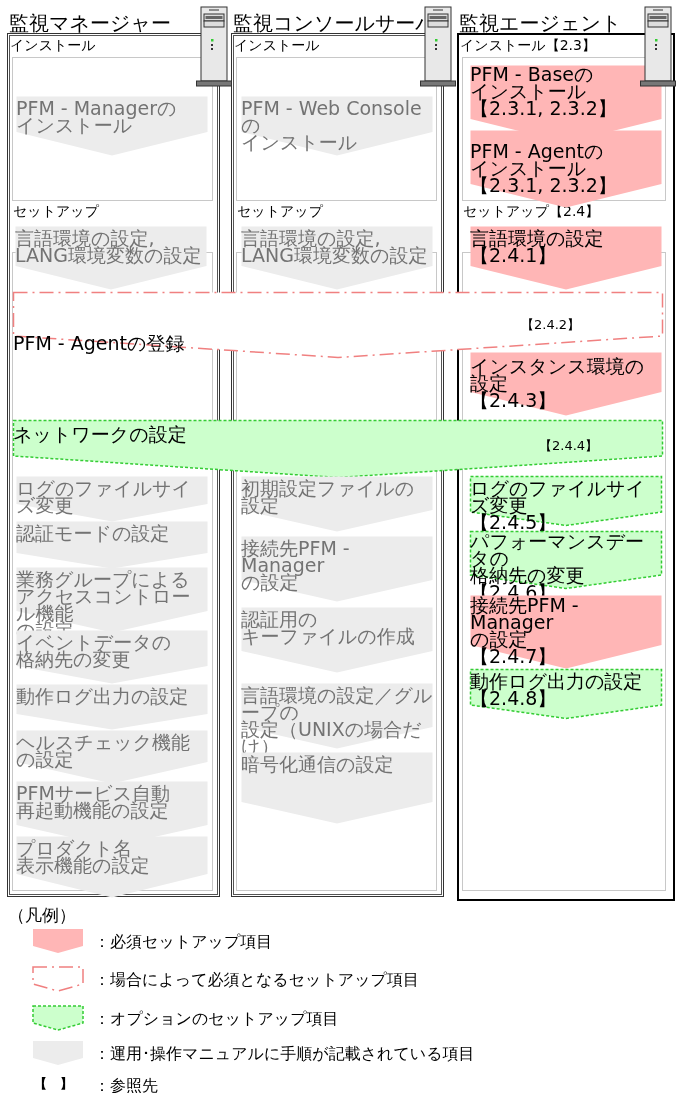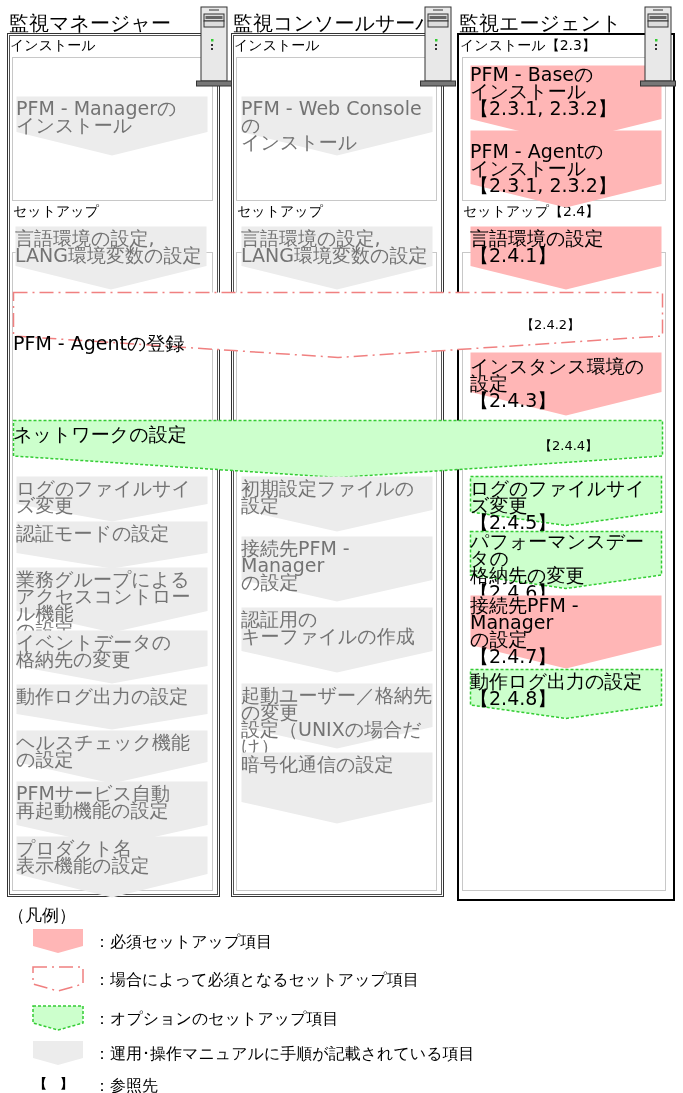--- a/index.html
+++ b/index.html
@@ -183,21 +183,21 @@
       <svg width="192" height="66">
         <polygon points="0.5,0.5 191.5,0.5 191.5,44 96,65.5 0.5,44" fill="#ececec"></polygon>
       </svg>
       <div class="txt" style="top: 4px;">認証用の
 キーファイルの作成</div>
     </div>
     <div class="arrow gray" style="left: 241px; top: 683px; width: 192px; height: 66px;">
       <svg width="192" height="66">
         <polygon points="0.5,0.5 191.5,0.5 191.5,44 96,65.5 0.5,44" fill="#ececec"></polygon>
       </svg>
-      <div class="txt" style="top: 4px;">起動ユーザー／格納先の変更
+      <div class="txt" style="top: 4px;">言語環境の設定／グループの
 設定（UNIXの場合だけ）</div>
     </div>
     <div class="arrow gray" style="left: 241px; top: 752px; width: 192px; height: 72px;">
       <svg width="192" height="72">
         <polygon points="0.5,0.5 191.5,0.5 191.5,50 96,71.5 0.5,50" fill="#ececec"></polygon>
       </svg>
       <div class="txt" style="top: 4px;">暗号化通信の設定</div>
     </div>
     <div class="arrow " style="left: 470px; top: 476px; width: 192px; height: 50px;">
       <svg width="192" height="50">

